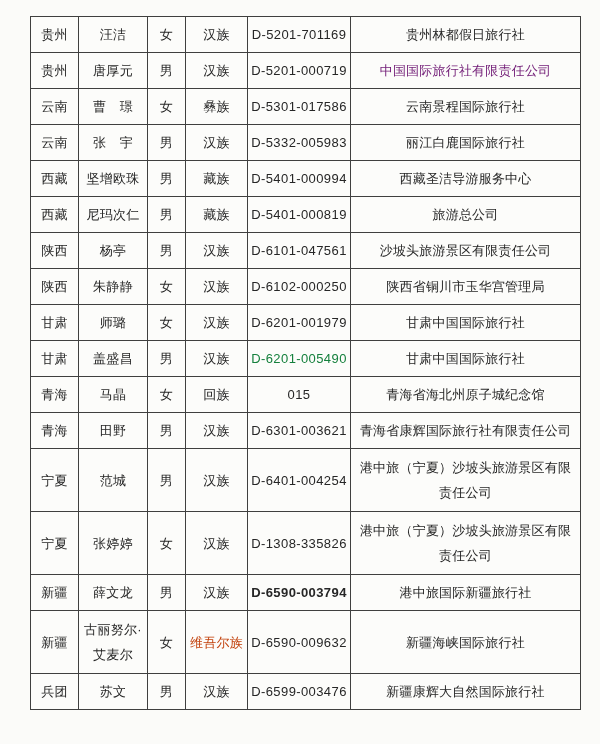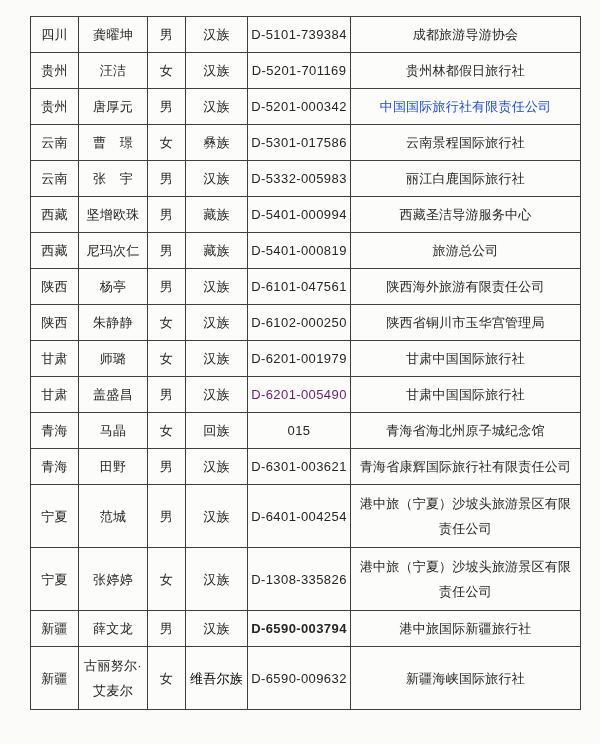--- a/index.html
+++ b/index.html
@@ -60,42 +60,34 @@
     <colgroup>
       <col style="width:48px">
       <col style="width:69px">
       <col style="width:38px">
       <col style="width:62px">
       <col style="width:103px">
       <col style="width:230px">
     </colgroup>
     <tbody id="roster-body">
         <tr>
-          <td class="col-province" style="border-color: rgb(63, 63, 63); color: rgb(38, 38, 38);">四川</td>
-          <td class="col-name" style="border-color: rgb(63, 63, 63); color: rgb(38, 38, 38);">龚曜坤</td>
-          <td class="col-gender" style="border-color: rgb(63, 63, 63); color: rgb(38, 38, 38);">男</td>
-          <td class="col-ethnicity" style="border-color: rgb(63, 63, 63); color: rgb(38, 38, 38);">汉族</td>
-          <td class="col-id" style="border-color: rgb(63, 63, 63); color: rgb(38, 38, 38);">D-5101-739384</td>
-          <td class="col-organization" style="border-color: rgb(63, 63, 63); color: rgb(38, 38, 38);">成都旅游导游协会</td>
-        </tr>
-        <tr>
           <td class="col-province" style="border-color: rgb(63, 63, 63); color: rgb(38, 38, 38);">贵州</td>
           <td class="col-name" style="border-color: rgb(63, 63, 63); color: rgb(38, 38, 38);">汪洁</td>
           <td class="col-gender" style="border-color: rgb(63, 63, 63); color: rgb(38, 38, 38);">女</td>
           <td class="col-ethnicity" style="border-color: rgb(63, 63, 63); color: rgb(38, 38, 38);">汉族</td>
           <td class="col-id" style="border-color: rgb(63, 63, 63); color: rgb(38, 38, 38);">D-5201-701169</td>
           <td class="col-organization" style="border-color: rgb(63, 63, 63); color: rgb(38, 38, 38);">贵州林都假日旅行社</td>
         </tr>
         <tr>
           <td class="col-province" style="border-color: rgb(63, 63, 63); color: rgb(38, 38, 38);">贵州</td>
           <td class="col-name" style="border-color: rgb(63, 63, 63); color: rgb(38, 38, 38);">唐厚元</td>
           <td class="col-gender" style="border-color: rgb(63, 63, 63); color: rgb(38, 38, 38);">男</td>
           <td class="col-ethnicity" style="border-color: rgb(63, 63, 63); color: rgb(38, 38, 38);">汉族</td>
-          <td class="col-id" style="border-color: rgb(63, 63, 63); color: rgb(38, 38, 38);">D-5201-000342</td>
-          <td class="col-organization" style="border-color: rgb(63, 63, 63); color: #1d4ed8; text-align: center;">中国国际旅行社有限责任公司</td>
+          <td class="col-id" style="border-color: rgb(63, 63, 63); color: rgb(38, 38, 38);">D-5201-000719</td>
+          <td class="col-organization" style="border-color: rgb(63, 63, 63); color: #701a75; text-align: center;">中国国际旅行社有限责任公司</td>
         </tr>
         <tr>
           <td class="col-province" style="border-color: rgb(63, 63, 63); color: rgb(38, 38, 38);">云南</td>
           <td class="col-name" style="border-color: rgb(63, 63, 63); color: rgb(38, 38, 38);">曹　璟</td>
           <td class="col-gender" style="border-color: rgb(63, 63, 63); color: rgb(38, 38, 38);">女</td>
           <td class="col-ethnicity" style="border-color: rgb(63, 63, 63); color: rgb(38, 38, 38);">彝族</td>
           <td class="col-id" style="border-color: rgb(63, 63, 63); color: rgb(38, 38, 38);">D-5301-017586</td>
           <td class="col-organization" style="border-color: rgb(63, 63, 63); color: rgb(38, 38, 38);">云南景程国际旅行社</td>
         </tr>
         <tr>
@@ -121,21 +113,21 @@
           <td class="col-ethnicity" style="border-color: rgb(63, 63, 63); color: rgb(38, 38, 38);">藏族</td>
           <td class="col-id" style="border-color: rgb(63, 63, 63); color: rgb(38, 38, 38);">D-5401-000819</td>
           <td class="col-organization" style="border-color: rgb(63, 63, 63); color: rgb(38, 38, 38);">旅游总公司</td>
         </tr>
         <tr>
           <td class="col-province" style="border-color: rgb(63, 63, 63); color: rgb(38, 38, 38);">陕西</td>
           <td class="col-name" style="border-color: rgb(63, 63, 63); color: rgb(38, 38, 38);">杨亭</td>
           <td class="col-gender" style="border-color: rgb(63, 63, 63); color: rgb(38, 38, 38);">男</td>
           <td class="col-ethnicity" style="border-color: rgb(63, 63, 63); color: rgb(38, 38, 38);">汉族</td>
           <td class="col-id" style="border-color: rgb(63, 63, 63); color: rgb(38, 38, 38);">D-6101-047561</td>
-          <td class="col-organization" style="border-color: rgb(63, 63, 63); color: rgb(38, 38, 38);">陕西海外旅游有限责任公司</td>
+          <td class="col-organization" style="border-color: rgb(63, 63, 63); color: rgb(38, 38, 38);">沙坡头旅游景区有限责任公司</td>
         </tr>
         <tr>
           <td class="col-province" style="border-color: rgb(63, 63, 63); color: rgb(38, 38, 38);">陕西</td>
           <td class="col-name" style="border-color: rgb(63, 63, 63); color: rgb(38, 38, 38);">朱静静</td>
           <td class="col-gender" style="border-color: rgb(63, 63, 63); color: rgb(38, 38, 38);">女</td>
           <td class="col-ethnicity" style="border-color: rgb(63, 63, 63); color: rgb(38, 38, 38);">汉族</td>
           <td class="col-id" style="border-color: rgb(63, 63, 63); color: rgb(38, 38, 38);">D-6102-000250</td>
           <td class="col-organization" style="border-color: rgb(63, 63, 63); color: rgb(38, 38, 38);">陕西省铜川市玉华宫管理局</td>
         </tr>
         <tr>
@@ -144,21 +136,21 @@
           <td class="col-gender" style="border-color: rgb(63, 63, 63); color: rgb(38, 38, 38);">女</td>
           <td class="col-ethnicity" style="border-color: rgb(63, 63, 63); color: rgb(38, 38, 38);">汉族</td>
           <td class="col-id" style="border-color: rgb(63, 63, 63); color: rgb(38, 38, 38);">D-6201-001979</td>
           <td class="col-organization" style="border-color: rgb(63, 63, 63); color: rgb(38, 38, 38);">甘肃中国国际旅行社</td>
         </tr>
         <tr>
           <td class="col-province" style="border-color: rgb(63, 63, 63); color: rgb(38, 38, 38);">甘肃</td>
           <td class="col-name" style="border-color: rgb(63, 63, 63); color: rgb(38, 38, 38);">盖盛昌</td>
           <td class="col-gender" style="border-color: rgb(63, 63, 63); color: rgb(38, 38, 38);">男</td>
           <td class="col-ethnicity" style="border-color: rgb(63, 63, 63); color: rgb(38, 38, 38);">汉族</td>
-          <td class="col-id" style="border-color: rgb(63, 63, 63); color: #701a75;">D-6201-005490</td>
+          <td class="col-id" style="border-color: rgb(63, 63, 63); color: #15803d;">D-6201-005490</td>
           <td class="col-organization" style="border-color: rgb(63, 63, 63); color: rgb(38, 38, 38);">甘肃中国国际旅行社</td>
         </tr>
         <tr>
           <td class="col-province" style="border-color: rgb(63, 63, 63); color: rgb(38, 38, 38);">青海</td>
           <td class="col-name" style="border-color: rgb(63, 63, 63); color: rgb(38, 38, 38);">马晶</td>
           <td class="col-gender" style="border-color: rgb(63, 63, 63); color: rgb(38, 38, 38);">女</td>
           <td class="col-ethnicity" style="border-color: rgb(63, 63, 63); color: rgb(38, 38, 38);">回族</td>
           <td class="col-id" style="border-color: rgb(63, 63, 63); color: rgb(38, 38, 38);">015</td>
           <td class="col-organization" style="border-color: rgb(63, 63, 63); color: rgb(38, 38, 38);">青海省海北州原子城纪念馆</td>
         </tr>
@@ -191,19 +183,27 @@
           <td class="col-name" style="border-color: rgb(63, 63, 63); color: rgb(38, 38, 38);">薛文龙</td>
           <td class="col-gender" style="border-color: rgb(63, 63, 63); color: rgb(38, 38, 38);">男</td>
           <td class="col-ethnicity" style="border-color: rgb(63, 63, 63); color: rgb(38, 38, 38);">汉族</td>
           <td class="col-id" style="border-color: rgb(63, 63, 63); color: rgb(38, 38, 38); font-weight: bold;">D-6590-003794</td>
           <td class="col-organization" style="border-color: rgb(63, 63, 63); color: rgb(38, 38, 38);">港中旅国际新疆旅行社</td>
         </tr>
         <tr class="tall">
           <td class="col-province" style="border-color: rgb(63, 63, 63); color: rgb(38, 38, 38);">新疆</td>
           <td class="col-name" style="border-color: rgb(63, 63, 63); color: rgb(38, 38, 38);">古丽努尔·艾麦尔</td>
           <td class="col-gender" style="border-color: rgb(63, 63, 63); color: rgb(38, 38, 38);">女</td>
-          <td class="col-ethnicity" style="border-color: rgb(63, 63, 63); color: #000000;">维吾尔族</td>
+          <td class="col-ethnicity" style="border-color: rgb(63, 63, 63); color: #c2410c;">维吾尔族</td>
           <td class="col-id" style="border-color: rgb(63, 63, 63); color: rgb(38, 38, 38);">D-6590-009632</td>
           <td class="col-organization" style="border-color: rgb(63, 63, 63); color: rgb(38, 38, 38);">新疆海峡国际旅行社</td>
+        </tr>
+        <tr>
+          <td class="col-province" style="border-color: rgb(63, 63, 63); color: rgb(38, 38, 38);">兵团</td>
+          <td class="col-name" style="border-color: rgb(63, 63, 63); color: rgb(38, 38, 38);">苏文</td>
+          <td class="col-gender" style="border-color: rgb(63, 63, 63); color: rgb(38, 38, 38);">男</td>
+          <td class="col-ethnicity" style="border-color: rgb(63, 63, 63); color: rgb(38, 38, 38);">汉族</td>
+          <td class="col-id" style="border-color: rgb(63, 63, 63); color: rgb(38, 38, 38);">D-6599-003476</td>
+          <td class="col-organization" style="border-color: rgb(63, 63, 63); color: rgb(38, 38, 38);">新疆康辉大自然国际旅行社</td>
         </tr>
       </tbody>
   </table>
 </div>
 
 </body></html>

